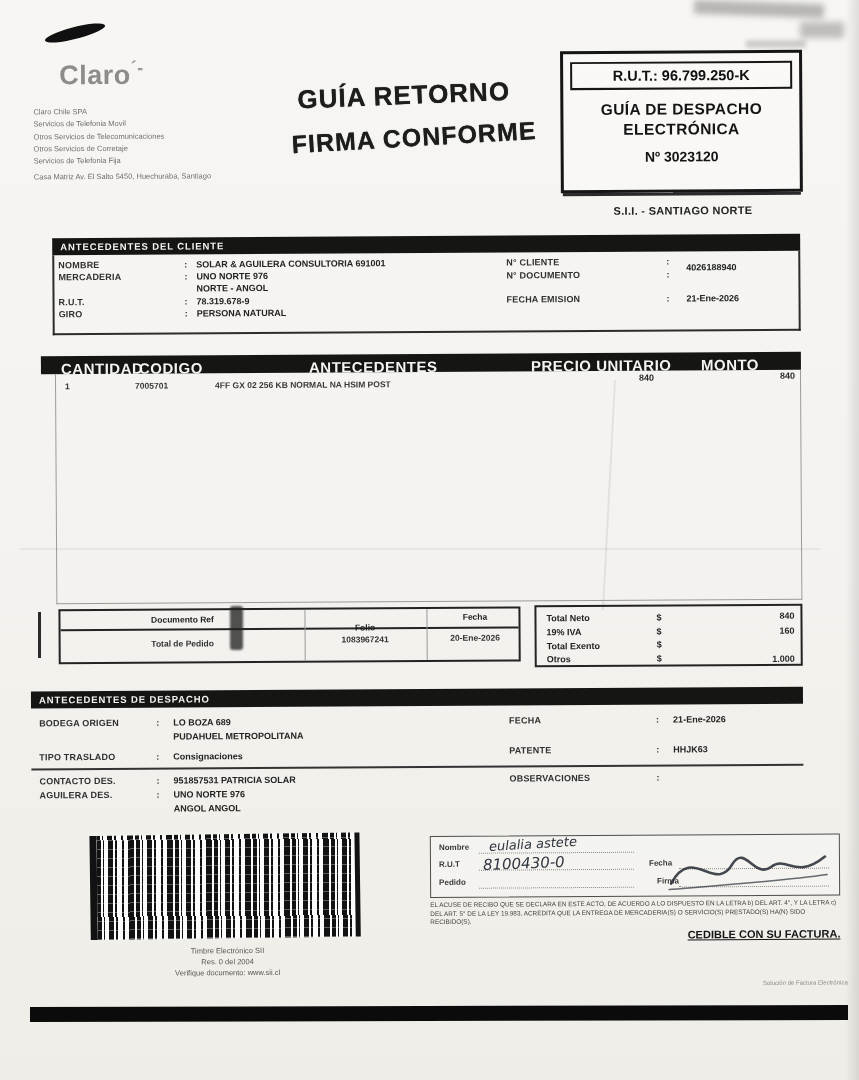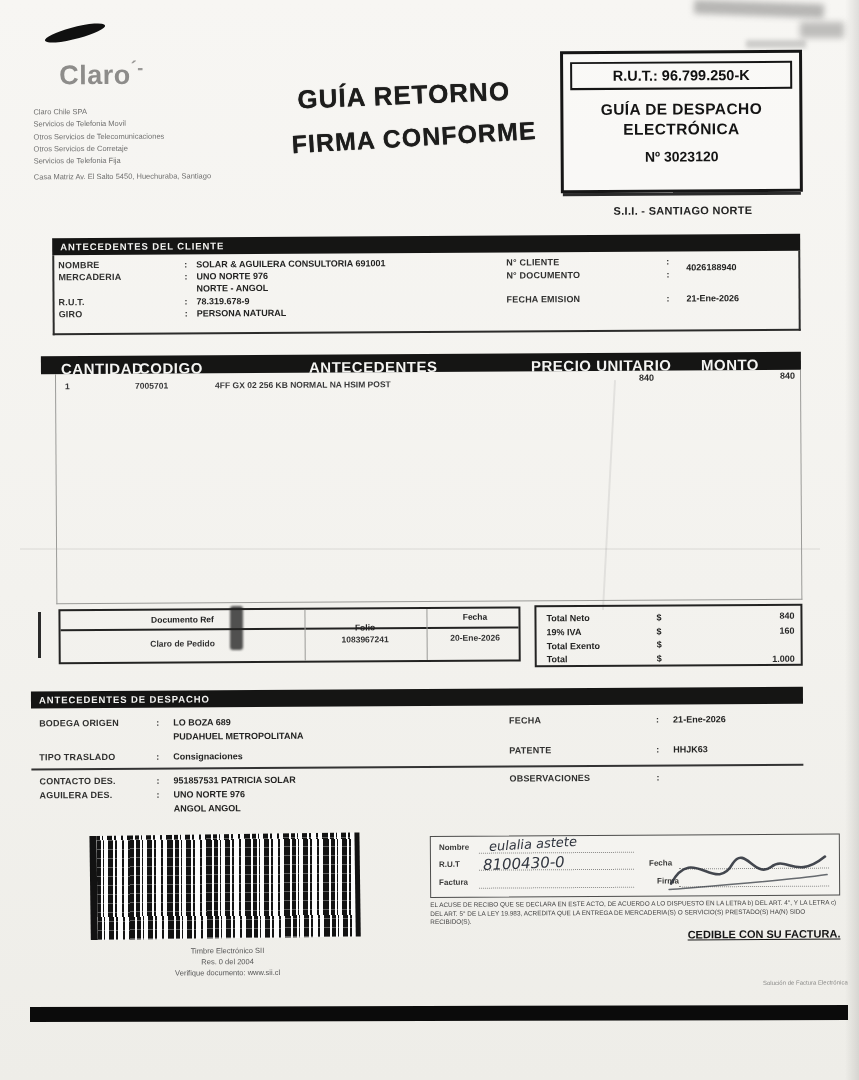--- a/index.html
+++ b/index.html
@@ -159,39 +159,39 @@
     <span class="abs cell" style="left:136px;top:379px;">7005701</span>
     <span class="abs cell" style="left:216px;top:379px;">4FF GX 02 256 KB NORMAL NA HSIM POST</span>
 
     <div class="abs refs-box" style="left:58px;top:607px;width:462px;height:55px;">
       <div class="refs-hline"></div>
       <div class="sep-v" style="left:244px;"></div>
       <div class="sep-v" style="left:366px;"></div>
       <span class="abs rhdr" style="left:42px;top:4px;width:160px;">Documento Ref</span>
       <span class="abs rhdr" style="left:252px;top:4px;width:105px;margin-top:9px;">Folio</span>
       <span class="abs rhdr" style="left:372px;top:3px;width:85px;">Fecha</span>
-      <span class="abs rval" style="left:42px;top:28px;width:160px;">Claro de Pedido</span>
+      <span class="abs rval" style="left:42px;top:28px;width:160px;">Total de Pedido</span>
       <span class="abs rval" style="left:252px;top:25px;width:105px;">1083967241</span>
       <span class="abs rval" style="left:372px;top:24px;width:85px;">20-Ene-2026</span>
     </div>
 
     <div class="abs totals-box" style="left:534px;top:606px;width:268px;height:62px;">
       <span class="abs val" style="left:10px;top:6px;">Total Neto</span>
       <span class="abs val" style="left:120px;top:6px;">$</span>
       <span class="abs amount" style="left:160px;top:5px;width:98px;">840</span>
 
       <span class="abs val" style="left:10px;top:20px;">19% IVA</span>
       <span class="abs val" style="left:120px;top:20px;">$</span>
       <span class="abs amount" style="left:160px;top:20px;width:98px;">160</span>
 
       <span class="abs val" style="left:10px;top:34px;">Total Exento</span>
       <span class="abs val" style="left:120px;top:33px;">$</span>
       <span class="abs amount" style="left:160px;top:33px;width:98px;"></span>
 
-      <span class="abs val" style="left:10px;top:47px;">Total</span>
+      <span class="abs val" style="left:10px;top:47px;">Otros</span>
       <span class="abs val" style="left:120px;top:47px;">$</span>
       <span class="abs amount" style="left:160px;top:48px;width:98px;">1.000</span>
     </div>
 
     <div class="abs bar" style="left:30px;top:689px;width:772px;height:17px;">
       <span class="bar-title">ANTECEDENTES DE DESPACHO</span>
     </div>
 
     <span class="abs lbl" style="left:38px;top:716px;">BODEGA ORIGEN</span>
     <span class="abs colon" style="left:155px;top:716px;">:</span>
@@ -229,21 +229,21 @@
       <div>Timbre Electrónico SII</div>
       <div>Res. 0 del 2004</div>
       <div>Verifique documento: www.sii.cl</div>
     </div>
 
     <div class="abs recv-box" style="left:428px;top:836px;width:410px;height:62px;">
       <span class="abs recv-lbl" style="left:8px;top:6px;">Nombre</span>
       <div class="abs recv-line" style="left:48px;top:16px;width:155px;"></div>
       <span class="abs recv-lbl" style="left:8px;top:23px;">R.U.T</span>
       <div class="abs recv-line" style="left:48px;top:33px;width:155px;"></div>
-      <span class="abs recv-lbl" style="left:8px;top:41px;">Factura</span>
+      <span class="abs recv-lbl" style="left:8px;top:41px;">Pedido</span>
       <div class="abs recv-line" style="left:48px;top:51px;width:155px;"></div>
 
       <span class="abs recv-lbl" style="left:218px;top:23px;">Fecha</span>
       <div class="abs recv-line" style="left:248px;top:33px;width:150px;"></div>
       <span class="abs recv-lbl" style="left:218px;top:41px;padding-left:8px;">Firma</span>
       <div class="abs recv-line" style="left:248px;top:51px;width:150px;"></div>
 
       <span class="abs hand" style="left:58px;top:0px;font-size:13px;transform:rotate(-3deg);">eulalia astete</span>
       <span class="abs hand" style="left:52px;top:18px;font-size:15px;transform:rotate(-2deg);">8100430-0</span>
 

